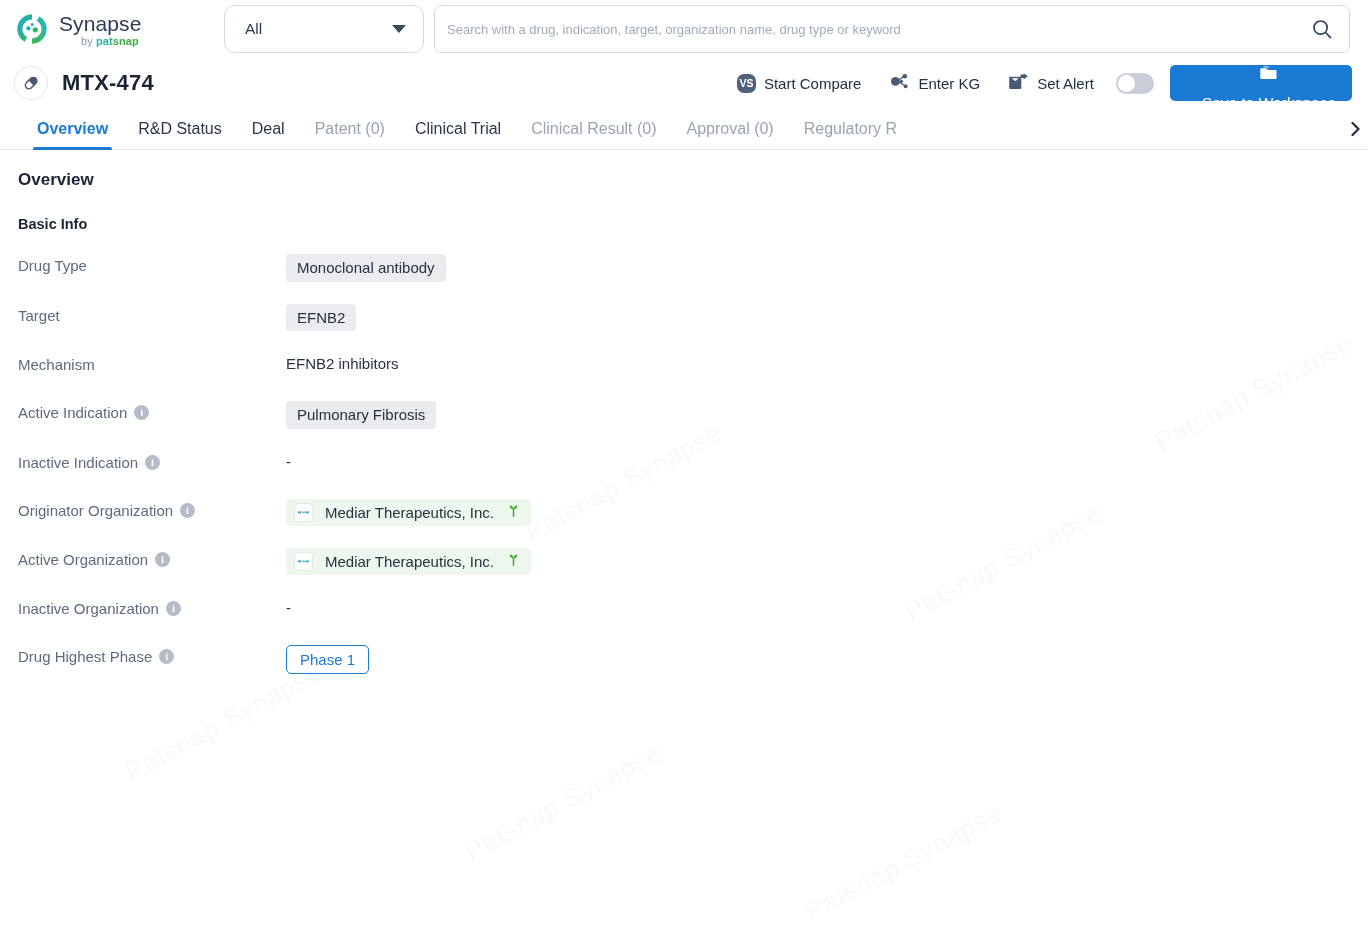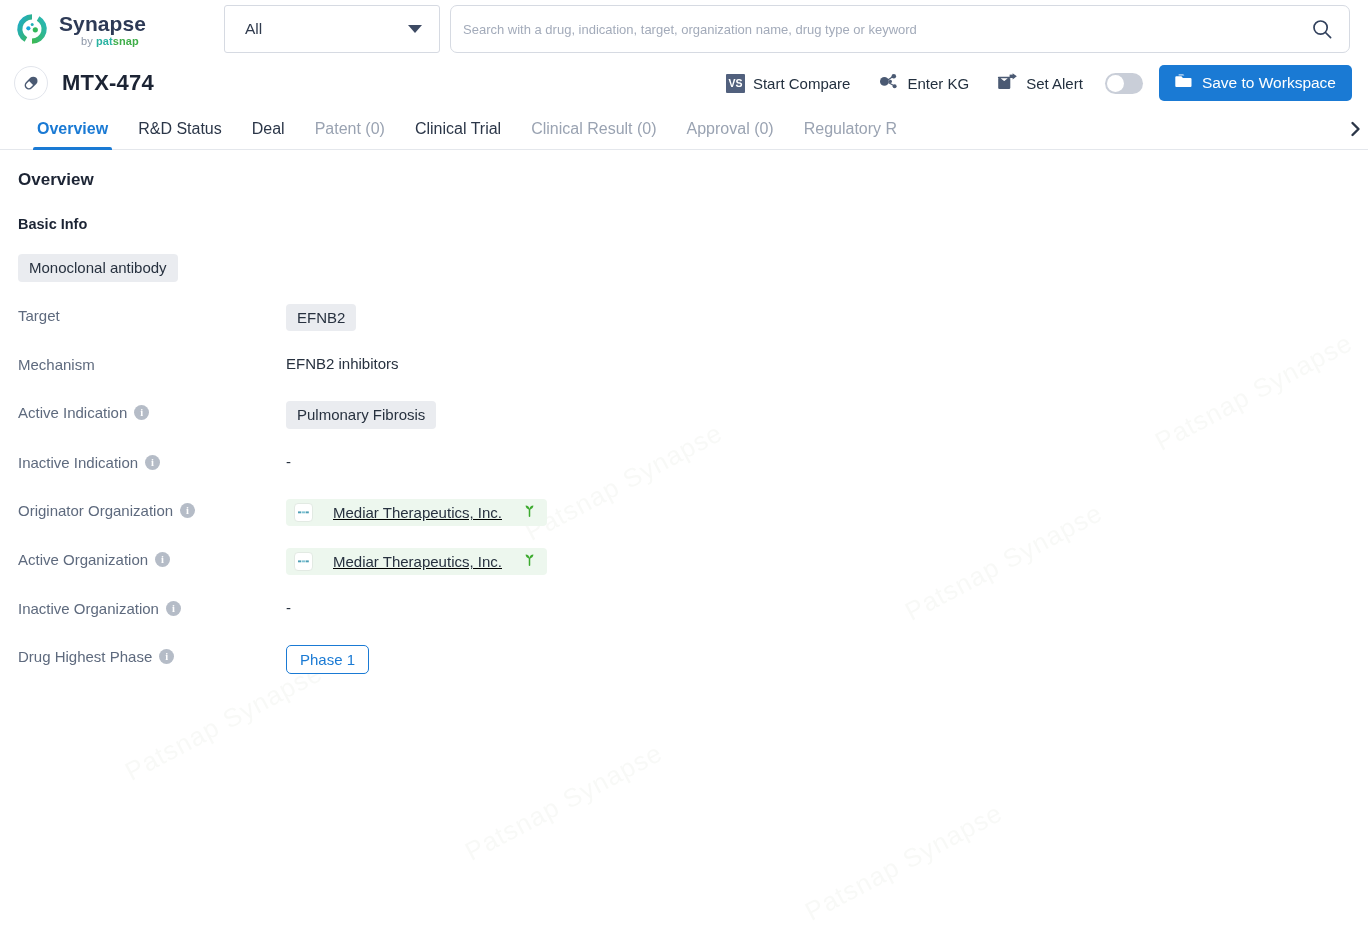--- a/index.html
+++ b/index.html
@@ -18,34 +18,34 @@
     padding: 0 18px 0 14px;
     gap: 0;
     background: #fff;
     position: relative;
     z-index: 5;
   }
   .brand { display: flex; align-items: center; gap: 9px; width: 196px; flex: 0 0 auto; }
   .brand-mark { width: 36px; height: 36px; flex: 0 0 auto; }
   .brand-text { line-height: 1; padding-top: 1px; }
   .brand-name {
-    font-size: 21px; color: #2d3a56; font-weight: 700;
+    font-size: 21px; color: #2d3a56; font-weight: 400;
     letter-spacing: .1px; display: block;
   }
   .brand-sub {
     font-size: 11px; display: block; margin-top: 2px; margin-left: 22px;
     color: #7b8699; letter-spacing: .1px;
   }
   .brand-sub .pat { color: #2bb3a3; font-weight: 700; }
   .brand-sub .snap { color: #3fae49; font-weight: 700; }
   .brand-sub .by { color: #8d97a8; font-weight: 400; }
 
   .scope-select {
-    width: 216px; height: 48px; flex: 0 0 auto;
-    border: 1px solid #d6dae2; border-radius: 3px;
+    width: 200px; height: 48px; flex: 0 0 auto;
+    border: 1px solid #d6dae2; border-radius: 10px;
     display: flex; align-items: center; justify-content: space-between;
     padding: 0 17px 0 20px;
     font-size: 15.5px; color: #2f3a4d; background: #fff;
     cursor: pointer; margin-left: 14px;
   }
   .caret {
     width: 0; height: 0; border-left: 7px solid transparent;
     border-right: 7px solid transparent; border-top: 8px solid #3d4a63;
   }
   .search-wrap {
@@ -74,38 +74,38 @@
     font-size: 22px; font-weight: 700; color: #1c2434;
     margin-left: 14px; letter-spacing: .2px;
   }
   .header-actions { margin-left: auto; display: flex; align-items: center; gap: 0; }
   .hdr-action {
     display: flex; align-items: center; gap: 8px;
     font-size: 15px; color: #23303f; cursor: pointer;
     padding: 0 14px; height: 34px;
   }
   .vs-chip {
-    width: 19px; height: 19px; border-radius: 1px; background: #51607d;
+    width: 19px; height: 19px; border-radius: 7px; background: #51607d;
     color: #fff; font-size: 10.5px; font-weight: 700; letter-spacing: -.2px;
     display: flex; align-items: center; justify-content: center;
     font-family: "Liberation Sans", sans-serif;
   }
   .toggle {
     width: 38px; height: 21px; border-radius: 11px; background: #c9ced8;
     position: relative; cursor: pointer; margin-left: 8px; flex: 0 0 auto;
   }
   .toggle .knob {
     position: absolute; top: 2px; left: 2px; width: 17px; height: 17px;
     border-radius: 50%; background: #fff;
   }
   .save-btn {
     display: flex; align-items: center; gap: 9px;
     background: #1a7ad4; color: #fff; border: 0; border-radius: 5px;
-    height: 36px; padding: 0 16px 0 15px; font-size: 15.5px;
-    font-family: inherit; cursor: pointer; margin-left: 16px;
+    height: 36px; padding: 0 16px 0 32px; font-size: 15.5px;
+    font-family: inherit; cursor: pointer; margin-left: 16px; flex-direction: column;
   }
 
   
   .tabs {
     height: 42px; display: flex; align-items: stretch;
     border-bottom: 1px solid #e4e7ec; padding-left: 22px;
     position: relative; z-index: 4; background: #fff;
   }
   .tab {
     display: flex; align-items: center; padding: 0 15px;
@@ -144,21 +144,21 @@
   }
   .row-value { display: flex; align-items: center; flex-wrap: wrap; gap: 8px; }
   .tag {
     background: #eaecf0; color: #27313f; font-size: 15px;
     border-radius: 4px; padding: 5px 11px; line-height: 1.18; cursor: pointer;
   }
   .plain-value { font-size: 15px; color: #27313f; padding-top: 2px; }
   .dash { font-size: 15px; color: #27313f; padding-top: 2px; }
   .org-tag {
     background: #edf7ee; border-radius: 4px; padding: 4px 10px 4px 8px;
-    display: flex; align-items: center; gap: 20px; cursor: pointer; text-decoration: underline;
+    display: flex; align-items: center; gap: 12px; cursor: pointer;
   }
   .org-logo {
     width: 19px; height: 19px; border-radius: 4px; background: #fff;
     border: 1px solid #e2eae3; display: flex; align-items: center;
     justify-content: center; flex: 0 0 auto;
   }
   .org-name { font-size: 15px; color: #27313f; }
   .phase-badge {
     border: 1px solid #1a7ad4; color: #1a7ad4; font-size: 15px;
     border-radius: 5px; padding: 5px 13px; background: #fff; cursor: pointer;
@@ -319,20 +319,23 @@
   <div class="wm-text" style="left:520px;  top:520px;">Patsnap Synapse</div>
   <div class="wm-text" style="left:900px;  top:600px;">Patsnap Synapse</div>
   <div class="wm-text" style="left:1150px; top:430px;">Patsnap Synapse</div>
 </div>
 
 <div class="content">
   <div class="section-title">Overview</div>
   <div class="sub-title">Basic Info</div>
 
   <div class="info-row">
+    <div class="row-label">
+        <span>Drug Type</span>
+      </div>
     <div class="row-value">
       <span class="tag">Monoclonal antibody</span>
     </div>
   </div>
 
 
   <div class="info-row">
     <div class="row-label">
         <span>Target</span>
       </div>

